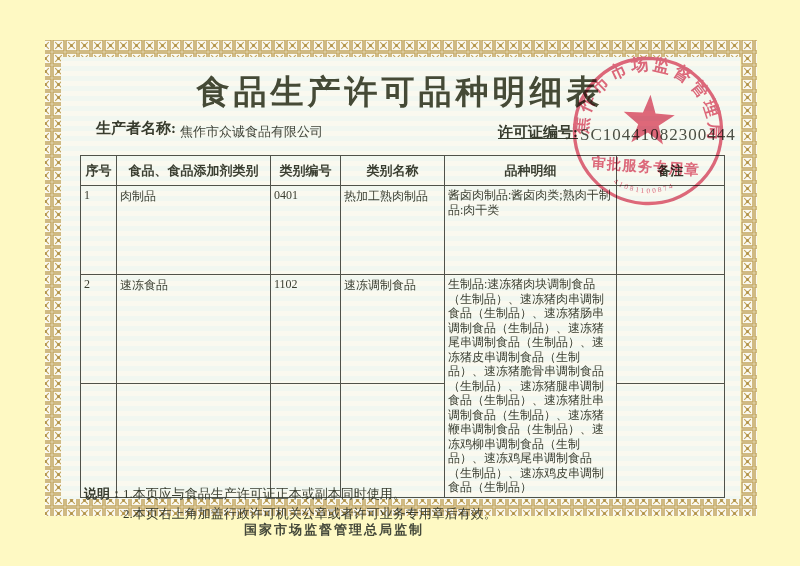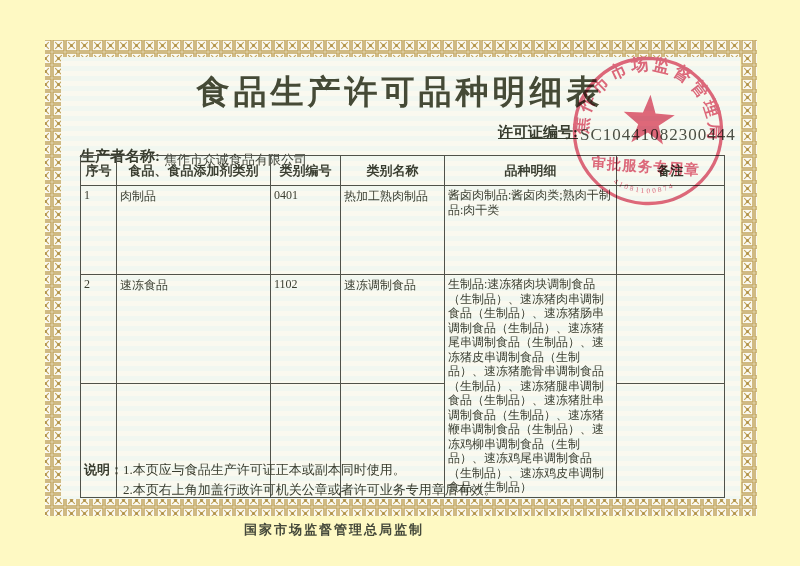--- a/index.html
+++ b/index.html
@@ -12,36 +12,36 @@
     background:repeating-linear-gradient(180deg,#f1f7f0 0px,#f1f7f0 5px,#faf9ef 5px,#faf9ef 10px);
   }
 
   .frame-svg { position:absolute; left:0; top:0; pointer-events:none; }
 
   .title {
     position:absolute; left:60px; top:70px; width:680px;
     text-align:center; font-size:33px; font-weight:bold; letter-spacing:4px; color:#454a36;
   }
 
-  .producer-row { position:absolute; left:80px; top:119px;margin-top:28px; }
+  .producer-row { position:absolute; left:96px; top:119px; }
   .producer-label { font-size:15px; font-weight:bold; color:#383c2e; }
   .producer-name { font-size:13px; color:#41453a; position:relative; top:3px; margin-left:4px; }
 
   .license-row { position:absolute; left:498px; top:122px; }
   .license-label { font-size:15px; font-weight:bold; color:#383c2e;text-decoration:underline; }
   .license-number { font-size:17px; color:#4b4f44; position:relative; top:3px; margin-left:2px; letter-spacing:1px; }
 
   table.license { position:absolute; left:80px; top:155px; width:644px; border-collapse:collapse; table-layout:fixed; }
   table.license th, table.license td { border:1px solid #50524a; vertical-align:top; font-size:12px; color:#3a3e31; padding:2px 3px; overflow:hidden; }
   table.license th { font-size:13px; font-weight:bold; text-align:center; vertical-align:middle; height:30px; padding:2px 1px; }
   tr.r1 { height:89px; } tr.r2 { height:88px; } tr.r3 { height:91px; }
   td.seq { padding-left:1px; }
   td.detail { line-height:14.5px; letter-spacing:0; padding:1px 0 1px 3px; }
 
-  .notes { position:absolute; left:84px; top:460px; font-size:13px; color:#383c2e; line-height:20px; }
+  .notes { position:absolute; left:84px; top:484px; font-size:13px; color:#383c2e; line-height:20px; }
   .notes .lbl { font-weight:bold; }
   .notes-grid { display:flex; }
   .note-lines { }
 
   .publisher { position:absolute; left:0; top:521px; width:668px; text-align:center; font-size:13px; font-weight:bold; letter-spacing:2px; color:#44483a; }
 
   .stamp { position:absolute; left:560px; top:43px; width:176px; height:176px; mix-blend-mode:multiply; opacity:.88; }
 </style>
 </head>
 <body>

